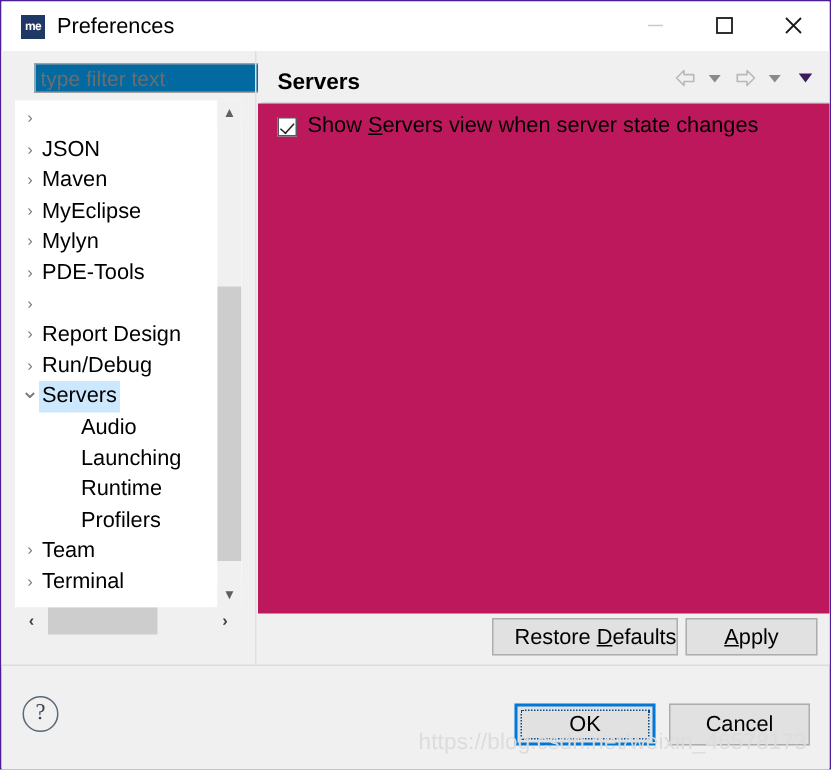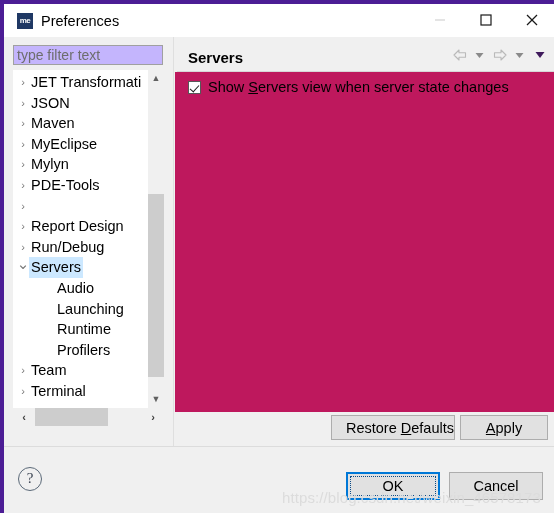--- a/index.html
+++ b/index.html
@@ -15,21 +15,21 @@
     overflow: hidden;
   }
 
   
   #dialog {
     position: absolute;
     left: 0; top: 0;
     width: 554px;
     height: 513px;
     box-sizing: border-box;
-    border: 4px solid #4c1d95;
+    border: 1px solid #4c1d95;
     background: #f0f0f0;
     padding-left: 12px;
   }
 
   
   #titlebar {
     position: absolute;
     left: 0; top: 0;
     width: 552px;
     height: 33px;
@@ -85,26 +85,26 @@
   
   #left-pane {
     position: absolute;
     left: 0; top: 0;
     width: 170px;
     height: 409px;
     background: #f0f0f0;
   }
   #filter-input {
     position: absolute;
-    left: 9px; top: 8px;
+    left: 22px; top: 8px;
     width: 150px;
     height: 20px;
     box-sizing: border-box;
     border: 1px solid #a0a0a0;
-    background: #c4b5fd;
+    background: #0369a1;
     font-family: "Liberation Sans", sans-serif;
     font-size: 14px;
     color: #000000;
     padding: 0 3px;
     outline: none;
   }
   #filter-input::placeholder { color: #6d6d6d; opacity: 1; }
 
   #tree-box {
     position: absolute;
@@ -435,21 +435,20 @@
   <div id="content">
 
     <div id="left-pane">
 
       <input id="filter-input" type="text" placeholder="type filter text" style="">
 
       <div id="tree-box">
         <div id="tree-list">
             <div class="tree-row lvl1">
               <span class="tree-arrow">›</span>
-              <span class="tree-label">JET Transformati</span>
             </div>
             <div class="tree-row lvl1">
               <span class="tree-arrow">›</span>
               <span class="tree-label">JSON</span>
             </div>
             <div class="tree-row lvl1">
               <span class="tree-arrow">›</span>
               <span class="tree-label">Maven</span>
             </div>
             <div class="tree-row lvl1">

